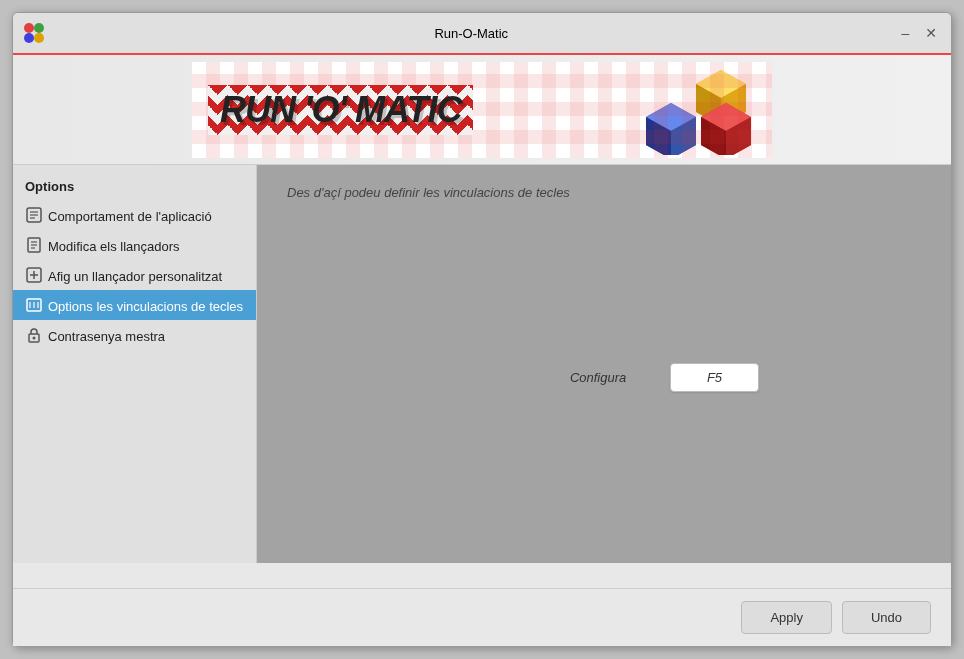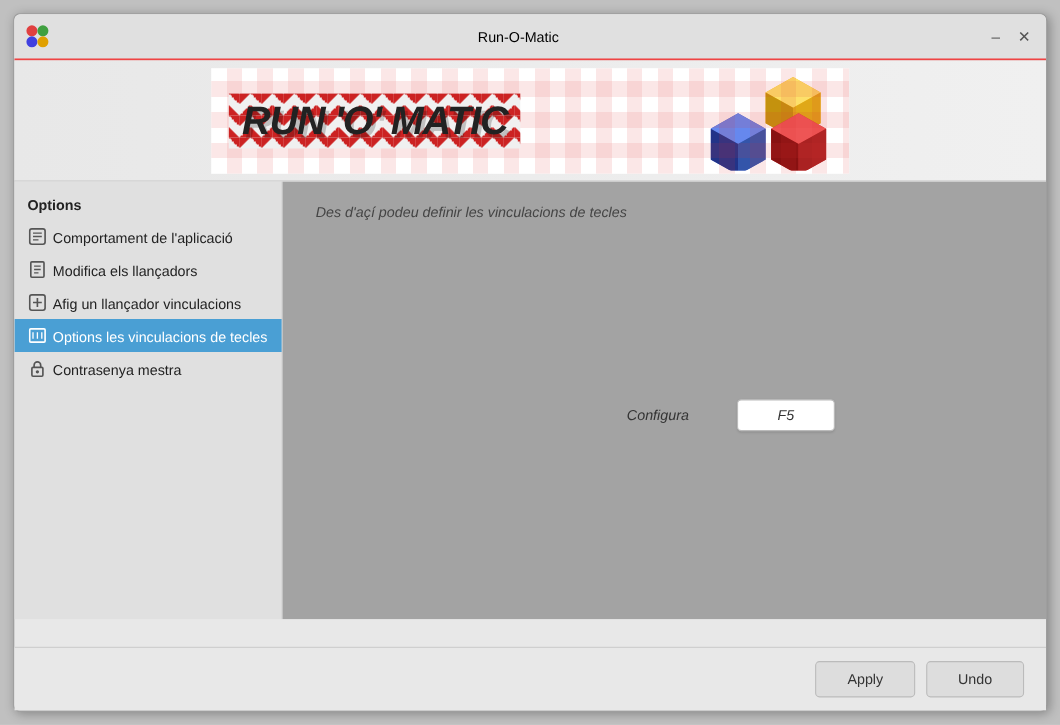--- a/index.html
+++ b/index.html
@@ -332,21 +332,21 @@
         </div>
 
         <div class="sidebar-item">
           <span class="item-icon">
             <svg width="16" height="16" viewBox="0 0 16 16">
               <rect x="1" y="1" width="14" height="14" rx="2" fill="none" stroke="#555" stroke-width="1.5"></rect>
               <line x1="8" y1="4" x2="8" y2="12" stroke="#555" stroke-width="1.5"></line>
               <line x1="4" y1="8" x2="12" y2="8" stroke="#555" stroke-width="1.5"></line>
             </svg>
           </span>
-          <span>Afig un llançador vinculacions</span>
+          <span>Afig un llançador personalitzat</span>
         </div>
 
         <div class="sidebar-item active">
           <span class="item-icon">
             <svg width="16" height="16" viewBox="0 0 16 16">
               <rect x="1" y="2" width="14" height="12" rx="1" fill="none" stroke="white" stroke-width="1.5"></rect>
               <line x1="4" y1="5" x2="4" y2="11" stroke="white" stroke-width="1.2"></line>
               <line x1="8" y1="5" x2="8" y2="11" stroke="white" stroke-width="1.2"></line>
               <line x1="12" y1="5" x2="12" y2="11" stroke="white" stroke-width="1.2"></line>
             </svg>

